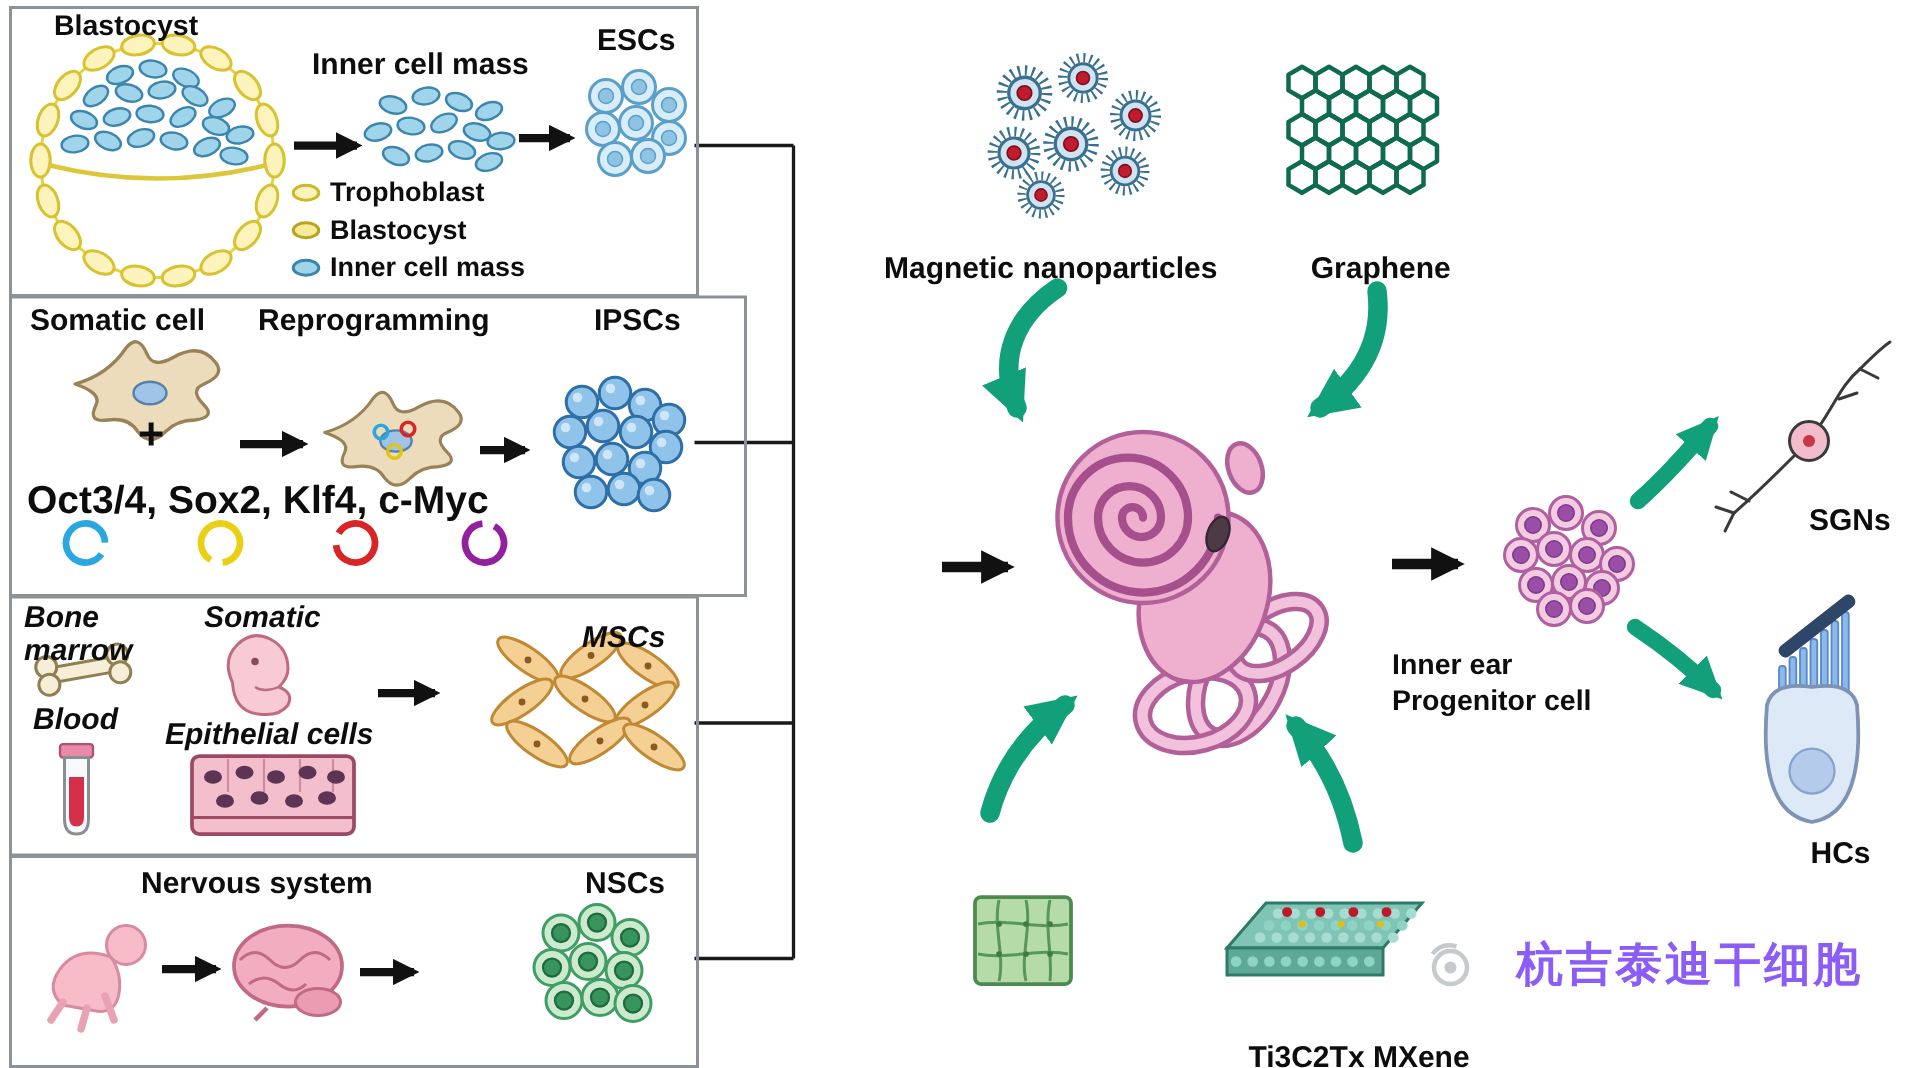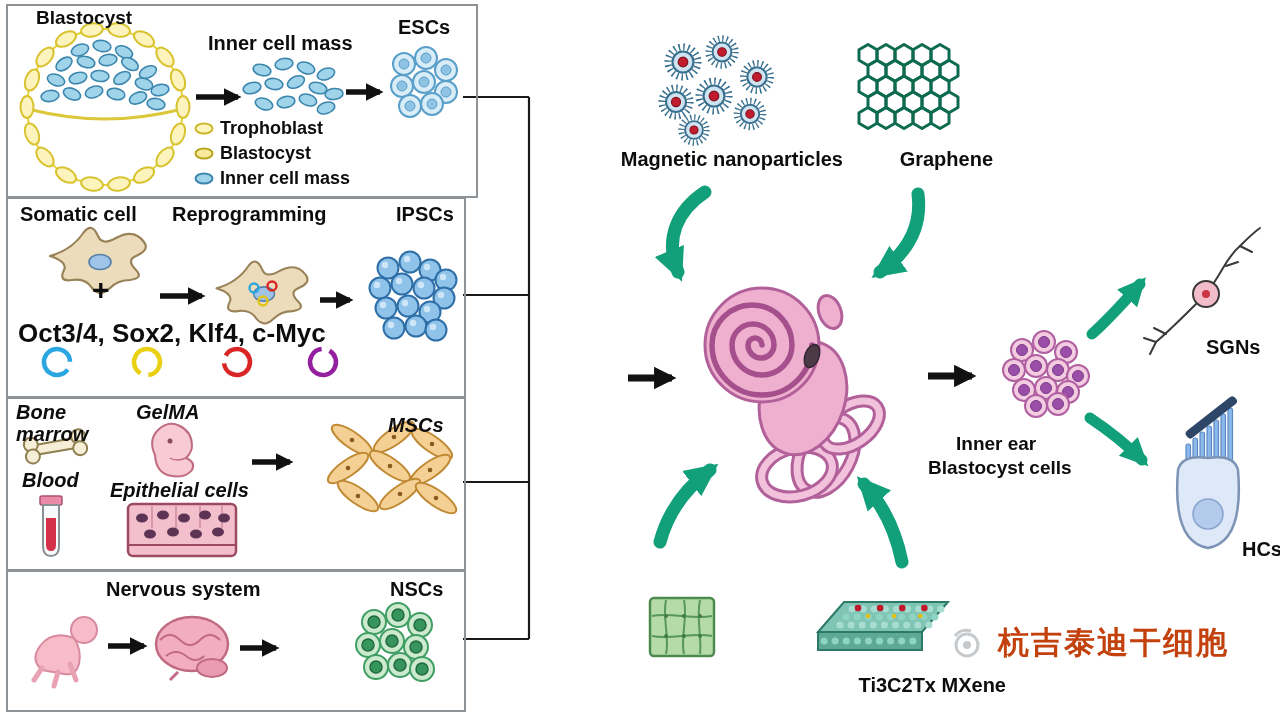--- a/index.html
+++ b/index.html
@@ -4,26 +4,26 @@
 <style>
   html,body{margin:0;padding:0;background:#fff;}
   .stage{position:relative;width:1280px;height:712px;background:#ffffff;overflow:hidden;
          font-family:"Liberation Sans",sans-serif;}
   .layer{position:absolute;left:0;top:0;width:1280px;height:712px;}
   .panel{position:absolute;border:2px solid #8d9297;background:transparent;}
   .lbl{position:absolute;font-weight:700;color:#0d0d0d;font-size:19px;white-space:nowrap;line-height:1.1;}
   .f20{font-size:20px;}
   .f21{font-size:26px;}
   .wrap{white-space:normal;}
-  .center{text-align:right;}
+  .center{text-align:center;margin-top:20px;}
   .plus{font-size:30px;}
   .legend{position:absolute;left:186px;top:112px;display:flex;flex-direction:column;gap:4px;}
   .legend-row{display:flex;align-items:center;gap:6px;font-weight:700;font-size:18px;color:#0d0d0d;}
-  .watermark{position:absolute;left:950px;top:622px;display:flex;align-items:center;gap:14px;
-             color:#c2410c;font-size:31px;font-weight:700;letter-spacing:2px;
+  .watermark{position:absolute;left:950px;top:622px;display:flex;align-items:center;gap:27px;
+             color:#8b5cf6;font-size:31px;font-weight:700;letter-spacing:2px;
              text-shadow:1px 1px 0 #ffffff;}
 </style>
 </head>
 <body>
 
 <div class="stage">
 
   <svg class="layer" width="1280" height="712" viewBox="0 0 1280 712">
     <defs>
       <marker id="ah" viewBox="0 0 10 10" refX="8" refY="5" markerWidth="3.2" markerHeight="3.2" orient="auto">
@@ -393,21 +393,21 @@
         <rect x="1214" y="420" width="4.5" height="44" rx="2"></rect>
         <rect x="1221" y="414" width="4.5" height="50" rx="2"></rect>
         <rect x="1228" y="408" width="4.5" height="56" rx="2"></rect>
       </g>
       <rect x="1180" y="413" width="62" height="9" rx="4" transform="rotate(-38 1211 417)" fill="#2e4668"></rect>
       <path d="M1178,470 Q1172,542 1208,548 Q1244,542 1238,470 Q1234,454 1208,458 Q1182,454 1178,470 z" fill="#dde9f7" stroke="#7c93b5" stroke-width="2.5"></path>
       <circle cx="1208" cy="514" r="15" fill="#b4cbec" stroke="#87a3cf" stroke-width="1.5"></circle>
     </g>
   </svg>
 
-  <div class="panel" style="left:6px;top:4px;width:456px;height:190px;padding-left:12px;">
+  <div class="panel" style="left:6px;top:4px;width:456px;height:190px;">
     <div class="lbl" style="left:28px;top:2px;">Blastocyst</div>
     <div class="lbl f20" style="left:200px;top:26px;">Inner cell mass</div>
     <div class="lbl f20" style="left:390px;top:10px;">ESCs</div>
     <div class="legend">
       <div class="legend-row">
         <svg width="20" height="13">
             <ellipse cx="10" cy="6.5" rx="8.5" ry="5" fill="#fdf4bd" stroke="#cdb82a" stroke-width="2"></ellipse>
           </svg>
         <span>Trophoblast</span>
       </div>
@@ -419,46 +419,46 @@
       </div>
       <div class="legend-row">
         <svg width="20" height="13">
             <ellipse cx="10" cy="6.5" rx="8.5" ry="5" fill="#9fd4ea" stroke="#3c86ad" stroke-width="2"></ellipse>
           </svg>
         <span>Inner cell mass</span>
       </div>
     </div>
   </div>
 
-  <div class="panel" style="left:6px;top:197px;width:456px;height:197px;">
+  <div class="panel" style="left:6px;top:197px;width:456px;height:197px;padding-left:32px;">
     <div class="lbl f20" style="left:12px;top:4px;">Somatic cell</div>
     <div class="lbl f20" style="left:164px;top:4px;">Reprogramming</div>
     <div class="lbl f20" style="left:388px;top:4px;">IPSCs</div>
     <div class="lbl plus" style="left:84px;top:74px;">+</div>
     <div class="lbl f21" style="left:10px;top:120px;">Oct3/4, Sox2, Klf4, c-Myc</div>
   </div>
 
   <div class="panel" style="left:6px;top:397px;width:456px;height:170px;font-style:italic;">
     <div class="lbl f20 wrap" style="left:8px;top:2px;width:88px;">Bone marrow</div>
-    <div class="lbl f20" style="left:128px;top:2px;">GelMA</div>
+    <div class="lbl f20" style="left:128px;top:2px;">Somatic</div>
     <div class="lbl f20" style="left:380px;top:2px;margin-top:13px;">MSCs</div>
     <div class="lbl f20" style="left:14px;top:70px;">Blood</div>
     <div class="lbl f20" style="left:102px;top:80px;">Epithelial cells</div>
   </div>
 
   <div class="panel" style="left:6px;top:570px;width:456px;height:138px;">
-    <div class="lbl f20" style="left:98px;top:6px;">Nervous system</div>
+    <div class="lbl f20" style="left:86px;top:6px;">Nervous system</div>
     <div class="lbl f20" style="left:382px;top:6px;">NSCs</div>
   </div>
 
   <div class="lbl f20 center" style="left:558px;top:148px;width:285px;">Magnetic nanoparticles</div>
   <div class="lbl f20 center" style="left:848px;top:148px;width:145px;">Graphene</div>
   <div class="lbl f20 center" style="left:806px;top:674px;width:200px;">Ti3C2Tx MXene</div>
-  <div class="lbl" style="left:928px;top:434px;margin-left:28px;">Inner ear</div>
-  <div class="lbl" style="left:928px;top:458px;">Blastocyst cells</div>
+  <div class="lbl" style="left:928px;top:434px;">Inner ear</div>
+  <div class="lbl" style="left:928px;top:458px;">Progenitor cell</div>
   <div class="lbl f20" style="left:1206px;top:336px;">SGNs</div>
   <div class="lbl f20 center" style="left:1172px;top:538px;width:110px;">HCs</div>
 
   <div class="watermark">
     <svg width="34" height="34">
       <g stroke="#c6cacd" fill="none" stroke-width="3">
         <circle cx="17" cy="19" r="11"></circle>
         <path d="M5,10 Q11,2 21,5"></path>
       </g>
       <circle cx="17" cy="19" r="4" fill="#c6cacd"></circle>

